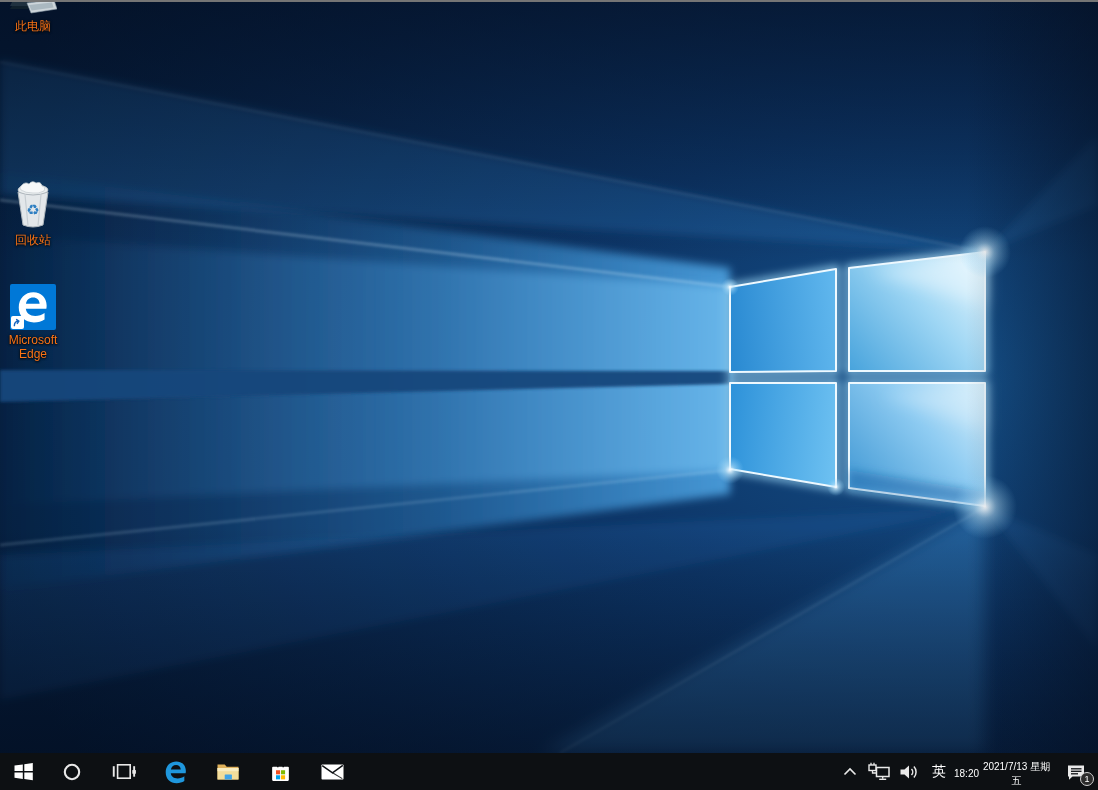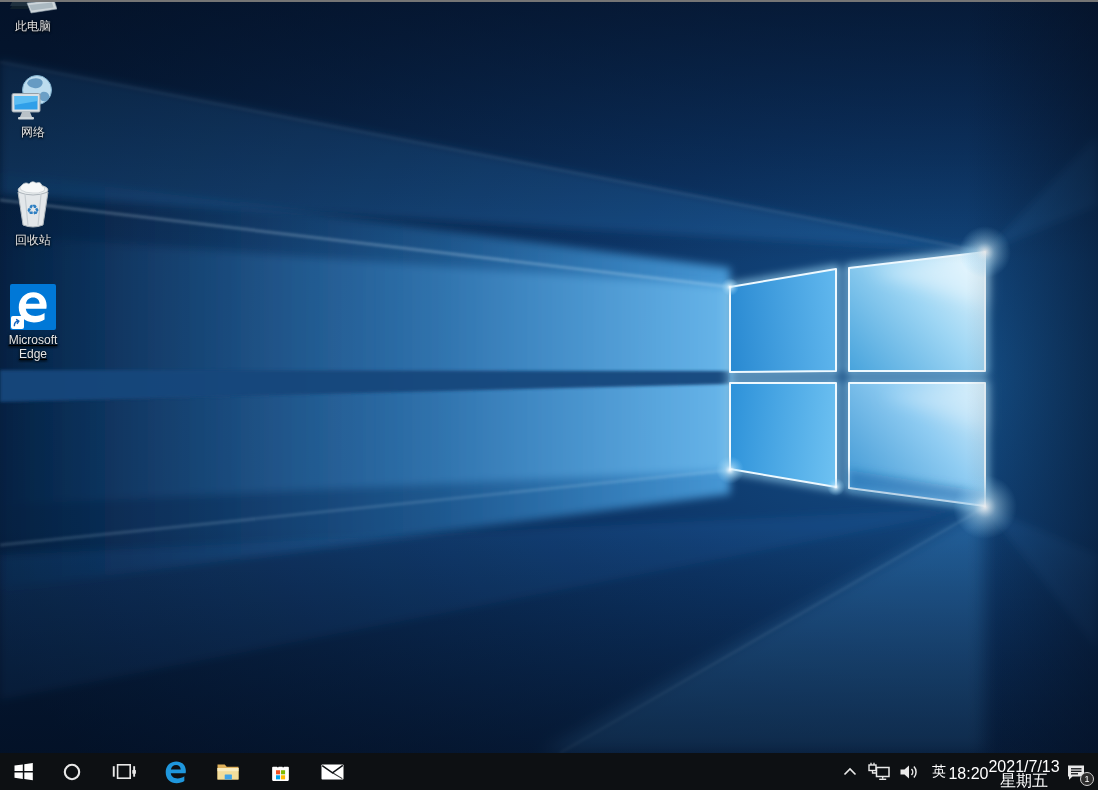--- a/index.html
+++ b/index.html
@@ -9,21 +9,21 @@
 
   .top-border { position:absolute; top:0; left:0; width:100%; height:2px; background:#757575; z-index:5; }
 
   .wallpaper { position:absolute; top:0; left:0; width:1098px; height:753px; display:block; }
 
   
   .desktop-icons { position:absolute; top:0; left:0; width:70px; height:753px; z-index:3; }
   .icon-item { position:absolute; left:0; width:66px; text-align:center; cursor:default; }
   .icon-item .glyph { display:flex; justify-content:center; }
   .icon-label {
-    margin-top:3px; color:#e5e5e5; font-size:12px; line-height:14px;
+    margin-top:3px; color:#f97316; font-size:12px; line-height:14px;
     text-shadow:0 1px 2px rgba(0,0,0,.95), 0 0 3px rgba(0,0,0,.7);
   }
   .edge-tile {
     position:relative; width:46px; height:46px; margin:0 auto; background:#0078d7;
     border-radius:2px; display:flex; align-items:center; justify-content:center;
   }
   .shortcut-badge {
     position:absolute; left:1px; bottom:1px; width:13px; height:13px; background:#fff;
     border-radius:2px; display:flex; align-items:center; justify-content:center;
   }
@@ -39,21 +39,21 @@
     display:flex; align-items:center; justify-content:center; cursor:pointer;
   }
   .tb-btn.start { width:46px; }
   .tb-right { margin-left:auto; display:flex; align-items:center; height:100%; }
   .tray-btn {
     height:100%; background:transparent; border:none; display:flex;
     align-items:center; justify-content:center; cursor:pointer; color:#fff;
   }
   .lang-indicator { font-size:14px; width:30px; }
   .clock {
-    width:100px; text-align:center; color:#fff; font-size:16px; line-height:14px;
+    width:100px; text-align:center; color:#fff; font-size:10px; line-height:14px;
     padding-top:5px; height:100%;
   }
   .action-center { position:relative; width:44px; }
   .notif-badge {
     position:absolute; right:4px; bottom:4px; width:14px; height:14px; border-radius:50%;
     background:#2b2b2b; border:1px solid #d0d0d0; color:#fff; font-size:9px;
     line-height:12px; text-align:center;
   }
 </style>
 </head>
@@ -180,51 +180,35 @@
         <svg width="48" height="16" viewBox="0 0 48 16">
           <polygon points="4,0 22,0 20,6 1,6" fill="#20313f"></polygon>
           <polygon points="3,6 20,6 19,9 1,9" fill="#10202c"></polygon>
           <polygon points="18,3 45,0 48,9 22,13" fill="#cdd5da" stroke="#8fa0ab" stroke-width="0.6"></polygon>
           <polygon points="20,5 43,2.4 44.6,7.4 22.6,10.6" fill="#aab8c0"></polygon>
         </svg>
       </div>
       <div class="icon-label">此电脑</div>
     </div>
 
-    <div class="icon-item" style="top:72px;">
-      <div class="glyph">
-        <svg width="48" height="50" viewBox="0 0 48 50">
-          <circle cx="28" cy="18" r="14.5" fill="#bcdcef" stroke="#7fb0cd" stroke-width="1"></circle>
-          <path d="M20,8 q6,-3 11,-1 q4,2 2,6 q-3,4 -8,3 q-6,-1 -7,-5 z" fill="#5d94be" opacity="0.9"></path>
-          <path d="M33,20 q5,-1 7,3 q1,4 -3,6 q-4,1 -6,-2 q-2,-4 2,-7 z" fill="#5d94be" opacity="0.85"></path>
-          <path d="M17,22 q4,0 4,4 q-1,4 -5,3 q-3,-2 -2,-5 z" fill="#6ba0c6" opacity="0.8"></path>
-          <rect x="3" y="21.5" width="28" height="18.5" rx="1.5" fill="#d9dfe4" stroke="#93a0a9" stroke-width="1"></rect>
-          <rect x="5.5" y="24" width="23" height="13.5" fill="#2f9fe9"></rect>
-          <path d="M5.5,24 h23 v5 l-23,4 z" fill="#63c2f4" opacity="0.85"></path>
-          <polygon points="13,40 21,40 23,45 11,45" fill="#b9c1c7"></polygon>
-          <rect x="9" y="45" width="16" height="2.5" rx="1" fill="#cfd6da"></rect>
-        </svg>
-      </div>
-      <div class="icon-label">网络</div>
-    </div>
 
     <div class="icon-item" style="top:178px;">
       <div class="glyph">
         <svg width="48" height="52" viewBox="0 0 48 52">
           <ellipse cx="24" cy="12" rx="15" ry="5.5" fill="#e9edef" stroke="#b9c0c5" stroke-width="0.8"></ellipse>
           <path d="M12,8 q4,-5 8,-2 q3,-4 7,-1 q5,-2 6,3 q4,1 2,5 q-6,3 -11,2 q-8,0 -12,-3 q-2,-2 0,-4 z" fill="#f6f8f9" stroke="#c3cacf" stroke-width="0.7"></path>
           <path d="M9,14 L14,47 q10,4 20,0 L39,14 q-15,6 -30,0 z" fill="#e3e7ea" stroke="#aeb6bc" stroke-width="1"></path>
           <path d="M16,16.5 L19,47.5 M32,16.5 L29,47.5" stroke="#c6cdd2" stroke-width="1.2" fill="none"></path>
           <text x="24" y="37" font-size="15" fill="#2e7fc2" text-anchor="middle" font-family="'DejaVu Sans',sans-serif">♻</text>
         </svg>
       </div>
       <div class="icon-label">回收站</div>
     </div>
 
-    <div class="icon-item" style="top:284px;text-decoration:underline;">
+    <div class="icon-item" style="top:284px;">
       <div class="glyph">
         <div class="edge-tile">
           <svg width="36" height="36" viewBox="0 0 24 24">
             <path fill="#ffffff" fill-rule="evenodd" d="M12.3,2.2 C6.7,2.2 2.5,6.3 2.5,12.4 C2.5,18.2 6.6,22.3 12.6,22.3 C15.4,22.3 17.8,21.6 19.7,20.3 L19.7,16 C18,17.3 15.8,18 13.5,18 C9.9,18 7.6,16.2 7.2,13.2 L20.9,13.2 C21,12.5 21.1,11.7 21.1,11 C21.1,5.9 17.5,2.2 12.3,2.2 Z M7.3,9.8 C7.7,7.2 9.5,5.6 12.1,5.6 C14.6,5.6 16.3,7.2 16.4,9.8 Z"></path>
           </svg>
           <div class="shortcut-badge">
             <svg width="9" height="9" viewBox="0 0 10 10">
               <path d="M1.5,8.5 Q1.5,3.5 6.5,3.5 M6.5,3.5 L4,1.8 M6.5,3.5 L4.8,6" stroke="#1565c0" stroke-width="1.6" fill="none" stroke-linecap="round"></path>
             </svg>
           </div>

